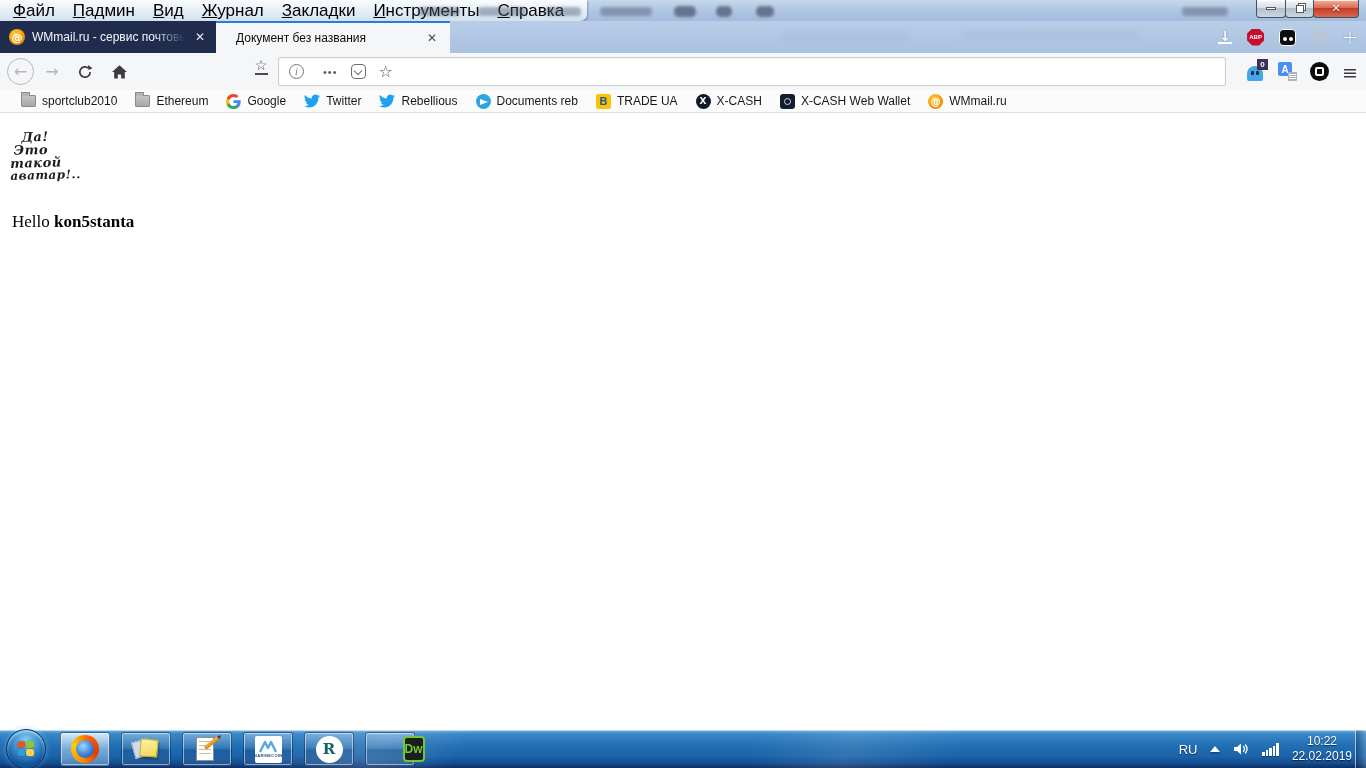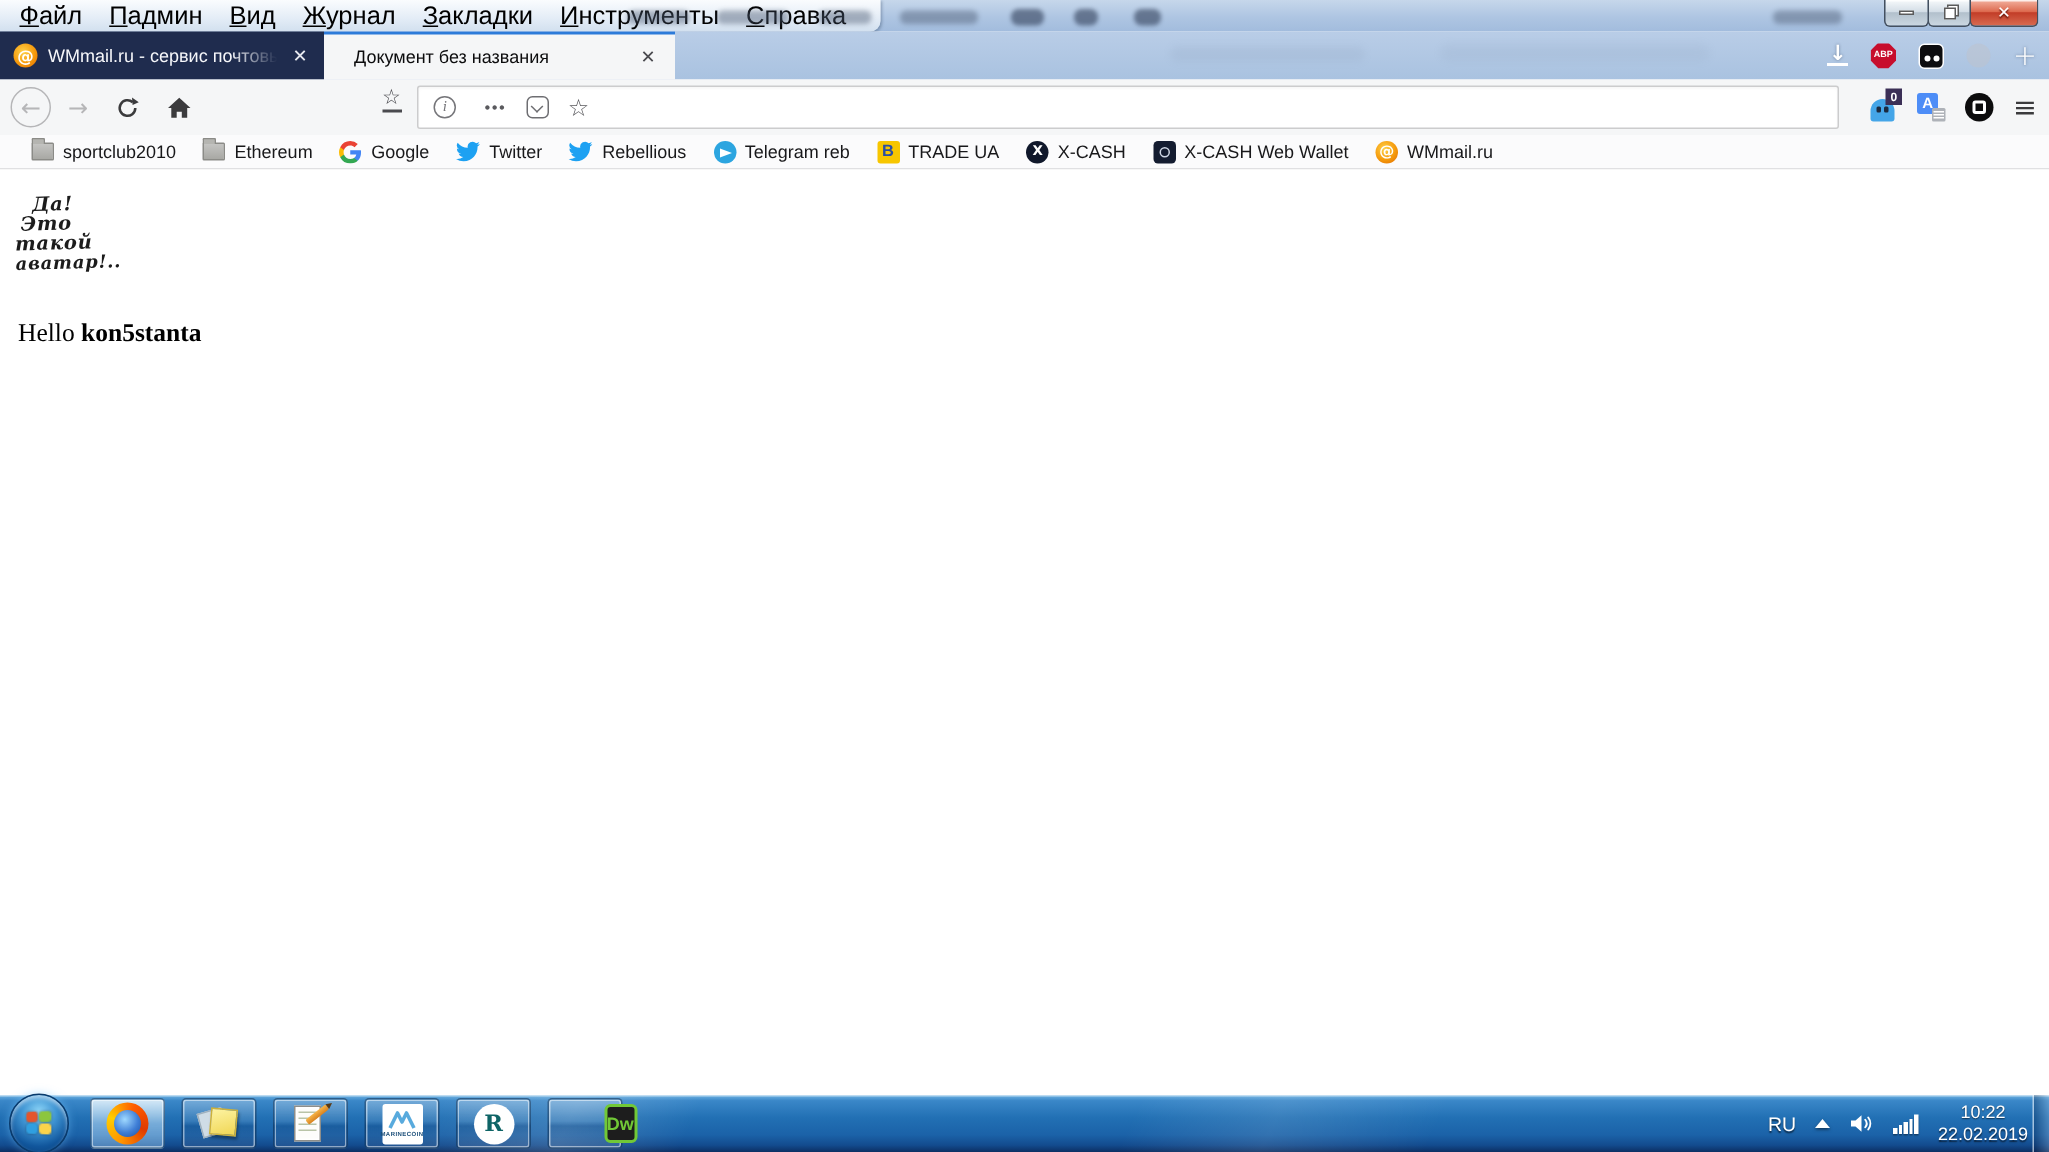--- a/index.html
+++ b/index.html
@@ -311,21 +311,21 @@
     <span class="bm-label">Twitter</span>
   </span>
   <span class="bm">
     <svg width="16" height="14" viewBox="0 0 24 20">
       <path fill="#1da1f2" d="M23.95 2.57a10 10 0 0 1-2.82.77A4.96 4.96 0 0 0 23.29.62c-.95.56-2.01.97-3.13 1.19A4.92 4.92 0 0 0 11.78 6.3 13.94 13.94 0 0 1 1.64 1.16a4.92 4.92 0 0 0 1.52 6.57 4.9 4.9 0 0 1-2.23-.62v.06a4.92 4.92 0 0 0 3.95 4.83 4.96 4.96 0 0 1-2.22.08 4.93 4.93 0 0 0 4.6 3.42A9.87 9.87 0 0 1 0 17.54a13.94 13.94 0 0 0 7.55 2.21c9.06 0 14.01-7.5 14.01-14.01l-.02-.63a10 10 0 0 0 2.41-2.54z"></path>
     </svg>
     <span class="bm-label">Rebellious</span>
   </span>
   <span class="bm">
     <span class="tg-icon"></span>
-    <span class="bm-label">Telegram reb</span>
+    <span class="bm-label">Documents reb</span>
   </span>
   <span class="bm">
     <span class="btc-icon">B</span>
     <span class="bm-label">TRADE UA</span>
   </span>
   <span class="bm">
     <span class="xcash-icon">X</span>
     <span class="bm-label">X-CASH</span>
   </span>
   <span class="bm">

